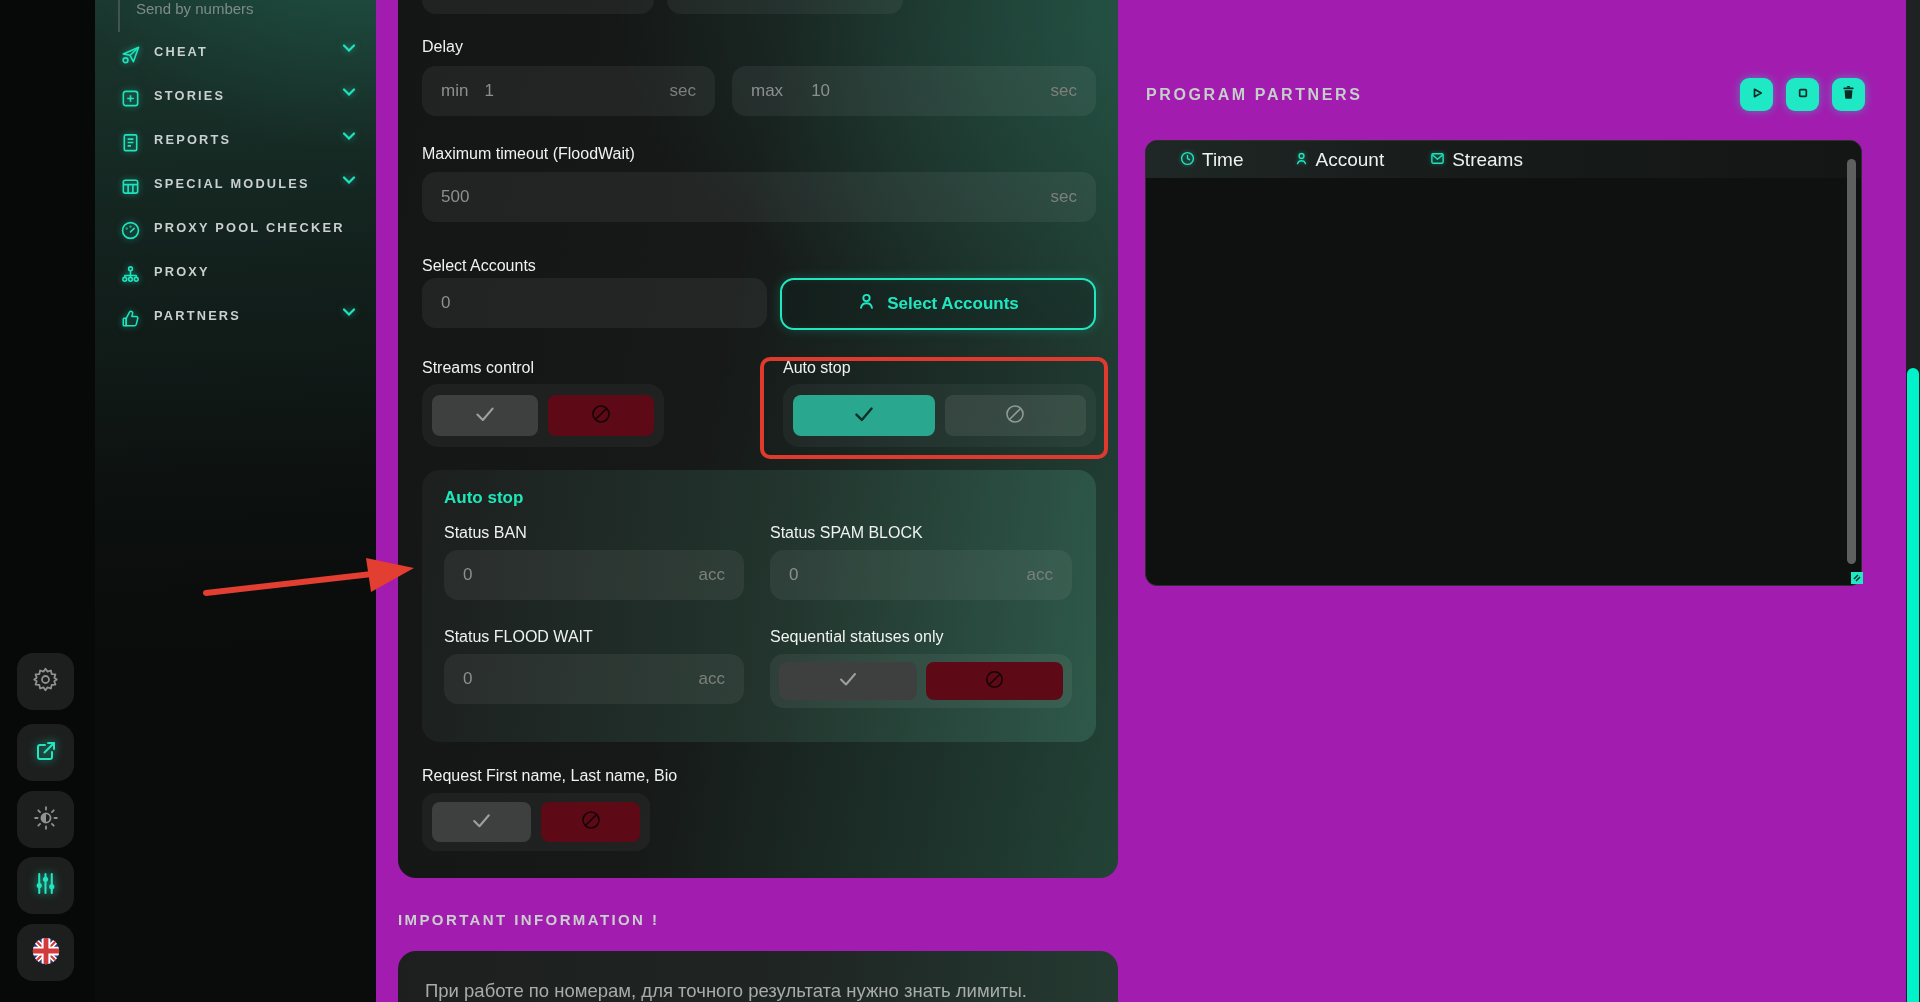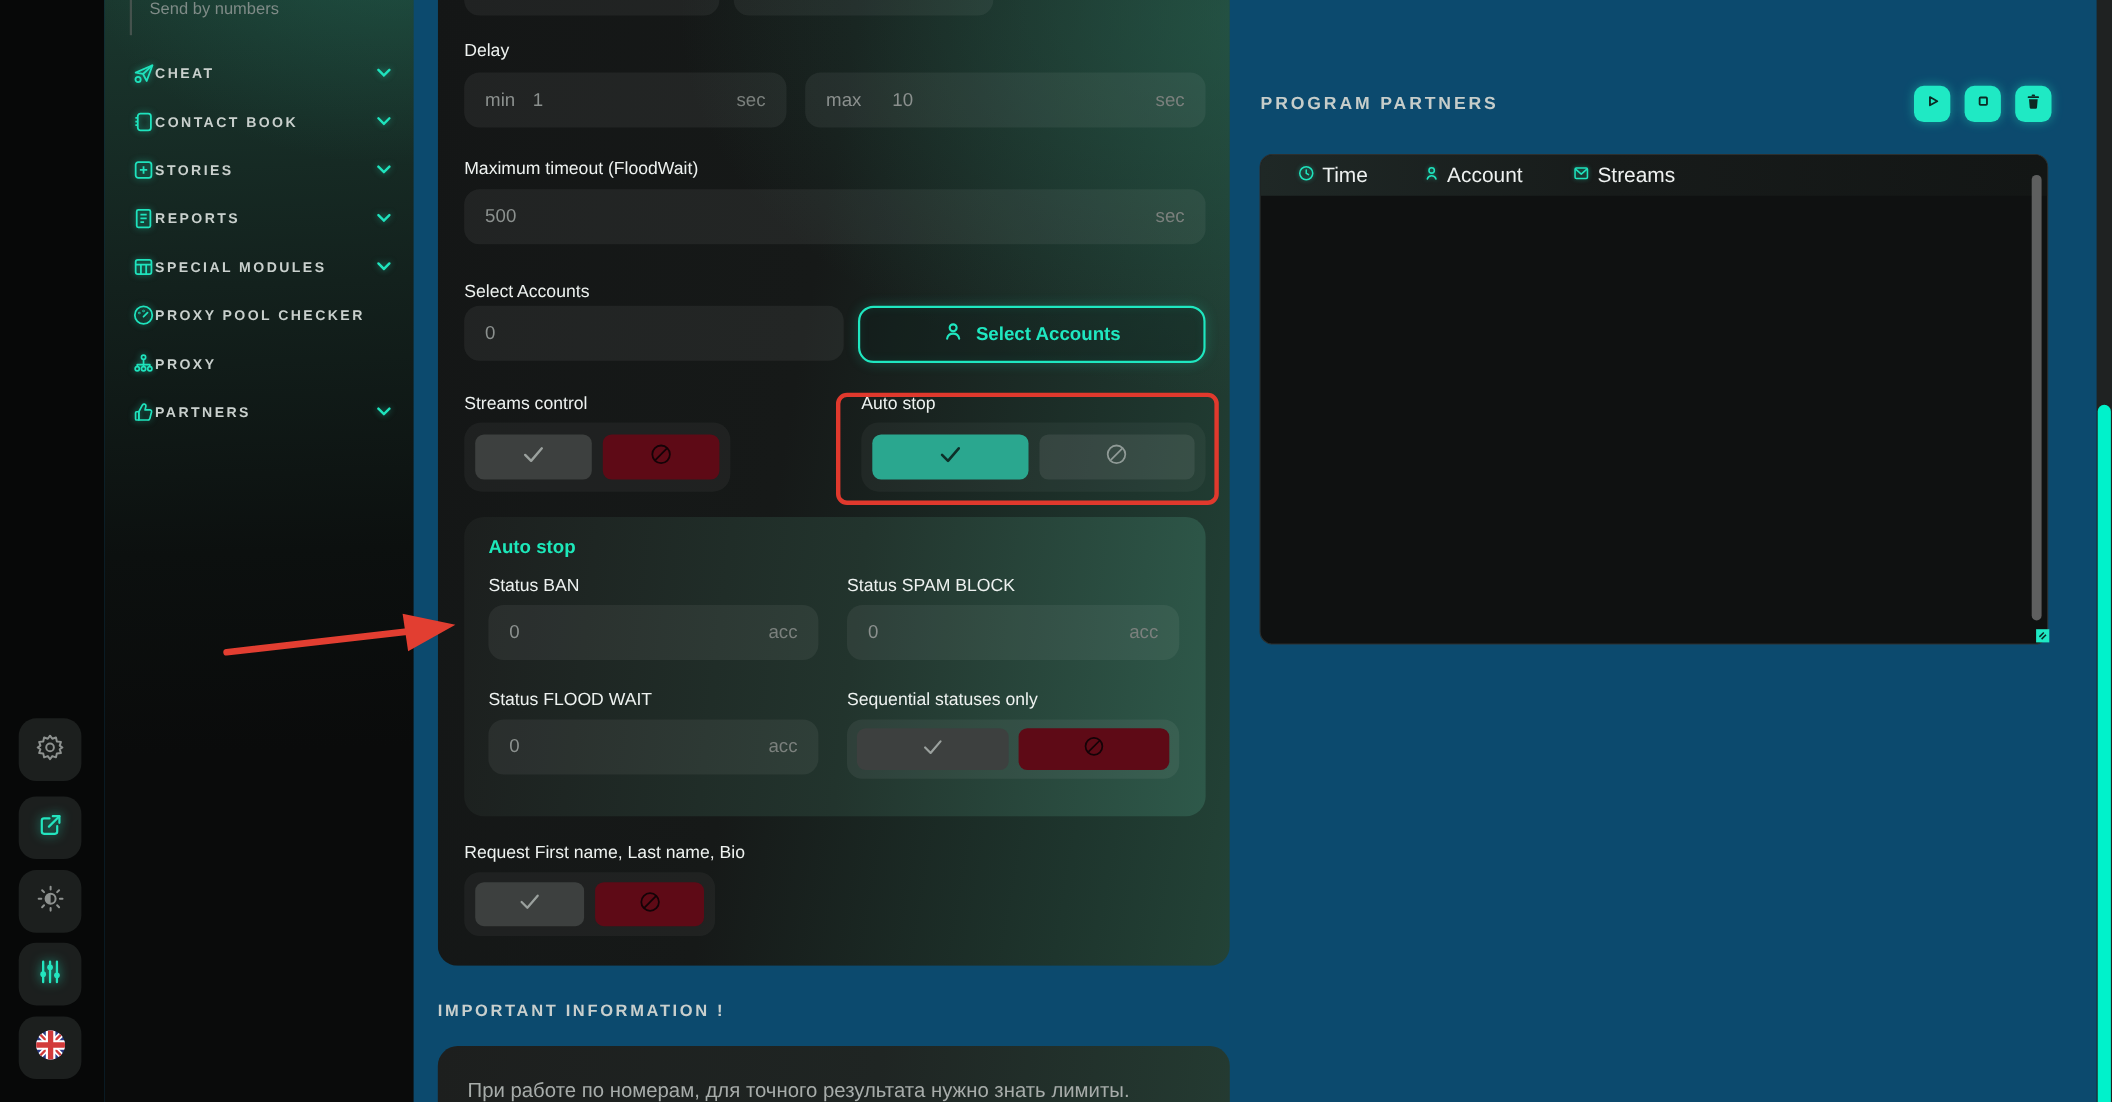--- a/index.html
+++ b/index.html
@@ -1,35 +1,35 @@
 <!DOCTYPE html>
 <html><head>
 <meta charset="utf-8">
 <style>
   * { margin:0; padding:0; box-sizing:border-box; }
   html,body { background:#0a0b0b; }
   body { font-family:"Liberation Sans", sans-serif; }
-  .app { position:relative; width:1920px; height:1002px; overflow:hidden; background:#0c4a6e; }
+  .app { position:relative; width:1920px; height:1002px; overflow:hidden; background:#a21caf; }
 
   
   .rail { position:absolute; left:0; top:0; width:95px; height:1002px; background:#070808; }
   .rail-btn { position:absolute; left:17px; width:57px; height:57px; border-radius:16px; background:#1c1f1e;
               display:flex; align-items:center; justify-content:center; cursor:pointer; }
   .rail-btn.glow svg { filter:drop-shadow(0 0 5px rgba(35,229,191,.75)); }
 
   
   .sidebar { position:absolute; left:95px; top:0; width:281px; height:1002px;
     background:
       radial-gradient(420px 300px at 95% -6%, rgba(38,118,97,.40), rgba(0,0,0,0) 70%),
       linear-gradient(178deg, #1a372e 0%, #13211d 26%, #0c100f 50%, #0a0b0b 68%);
   }
   .submenu-item { position:absolute; left:23px; top:0; height:32px; border-left:2px solid #45524d;
     padding-left:16px; display:flex; align-items:flex-start; color:#7f8b87; font-size:15px; cursor:pointer; }
   .menu { position:absolute; top:44px; left:0; width:100%; list-style:none; }
-  .menu li { height:44px; display:flex; align-items:center; padding:0 20px 0 25px; cursor:pointer; }
+  .menu li { height:44px; display:flex; padding:0 20px 0 25px; gap:13px; cursor:pointer; }
   .menu .mi-icon { width:21px; height:21px; flex:0 0 21px; display:flex; align-items:center; justify-content:center;
                    filter:drop-shadow(0 0 3px rgba(31,227,189,.55)); }
   .menu .mi-label { flex:1; color:#c9d0cd; font-size:12.8px; font-weight:bold; letter-spacing:2.2px; white-space:nowrap; }
   .menu .chev { flex:0 0 14px; display:flex; filter:drop-shadow(0 0 3px rgba(31,227,189,.5)); }
 
   
   .main-panel { position:absolute; left:398px; top:-80px; width:720px; height:958px; border-radius:18px;
     background:
       radial-gradient(900px 560px at 108% 10%, rgba(41,108,88,.55), rgba(0,0,0,0) 62%),
       linear-gradient(100deg,#141616 0%,#161918 45%,#1e352d 82%,#234337 100%);
@@ -184,34 +184,20 @@
         <span class="mi-label">CHEAT</span>
         <span class="chev">
           <svg width="14" height="8" viewBox="0 0 14 8" fill="none" stroke="#1fe3bd" stroke-width="2.2" stroke-linecap="round">
               <path d="M2 1.5 7 6.5 12 1.5"></path>
             </svg>
           </span>
       </li>
       <li>
         <span class="mi-icon">
           <svg width="21" height="21" viewBox="0 0 22 22" fill="none" stroke="#1fe3bd" stroke-width="1.7" stroke-linejoin="round">
-            <rect x="5.5" y="3.5" width="12.5" height="16" rx="2.5"></rect>
-            <path d="M5.5 7.5h-2.3M5.5 11h-2.3M5.5 14.5h-2.3"></path>
-          </svg>
-          </span>
-        <span class="mi-label">CONTACT BOOK</span>
-        <span class="chev">
-          <svg width="14" height="8" viewBox="0 0 14 8" fill="none" stroke="#1fe3bd" stroke-width="2.2" stroke-linecap="round">
-              <path d="M2 1.5 7 6.5 12 1.5"></path>
-            </svg>
-          </span>
-      </li>
-      <li>
-        <span class="mi-icon">
-          <svg width="21" height="21" viewBox="0 0 22 22" fill="none" stroke="#1fe3bd" stroke-width="1.7" stroke-linejoin="round">
             <rect x="3.5" y="3.5" width="15" height="15" rx="2.5"></rect>
               <path d="M11 7.5v7M7.5 11h7"></path>
           </svg>
           </span>
         <span class="mi-label">STORIES</span>
         <span class="chev">
           <svg width="14" height="8" viewBox="0 0 14 8" fill="none" stroke="#1fe3bd" stroke-width="2.2" stroke-linecap="round">
               <path d="M2 1.5 7 6.5 12 1.5"></path>
             </svg>
           </span>

